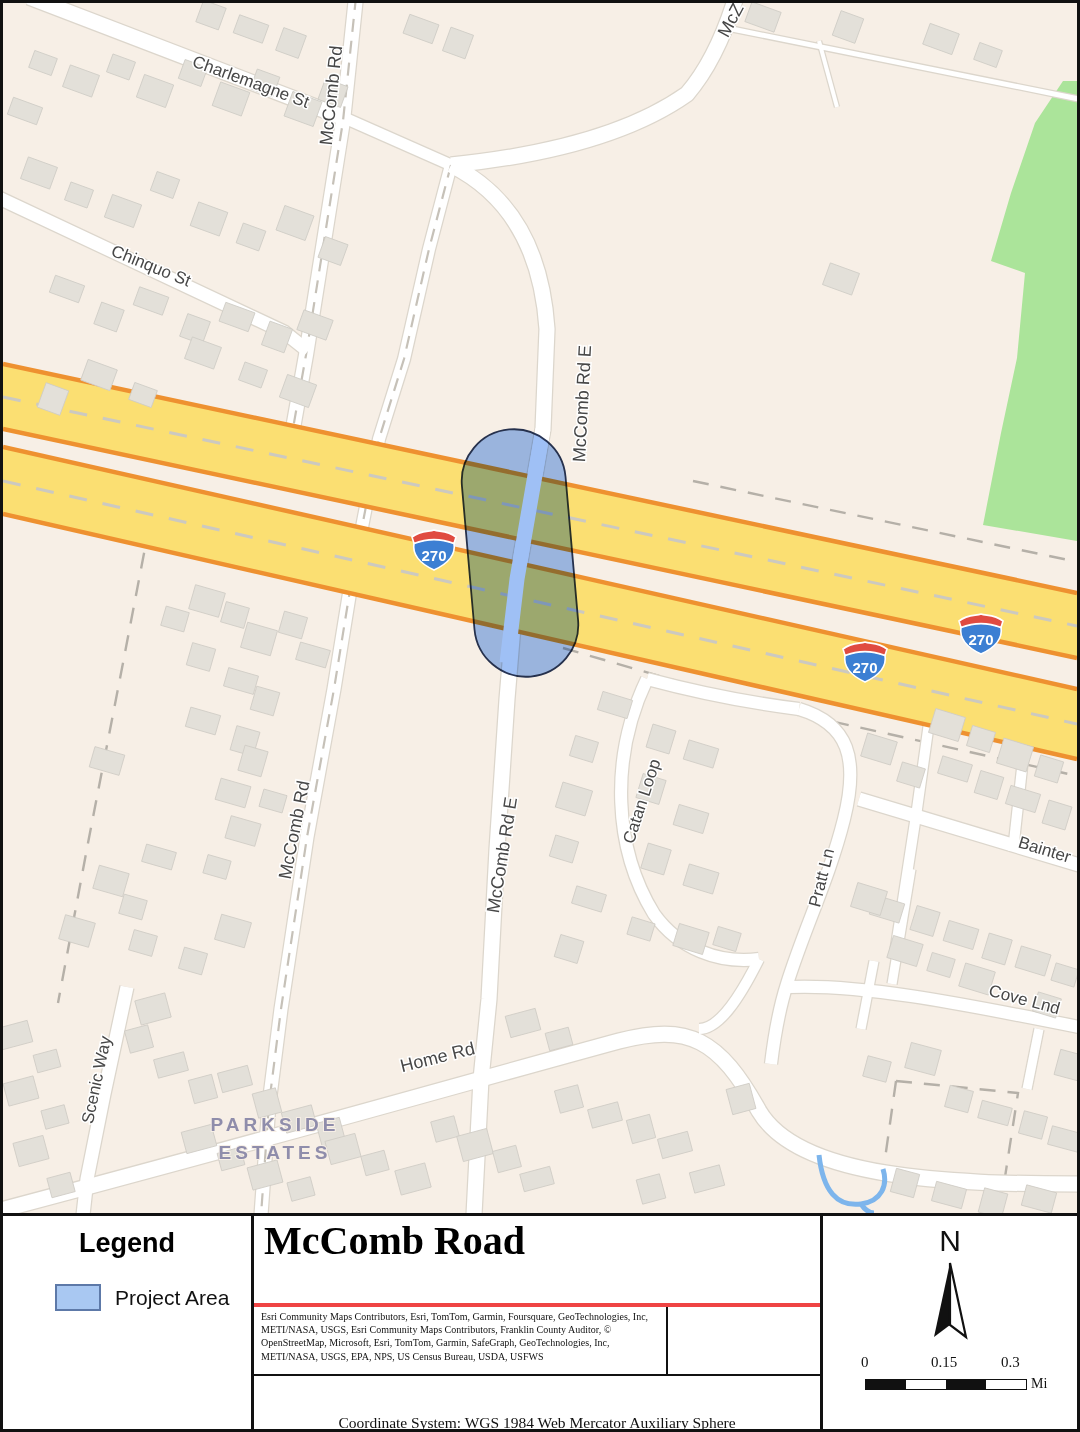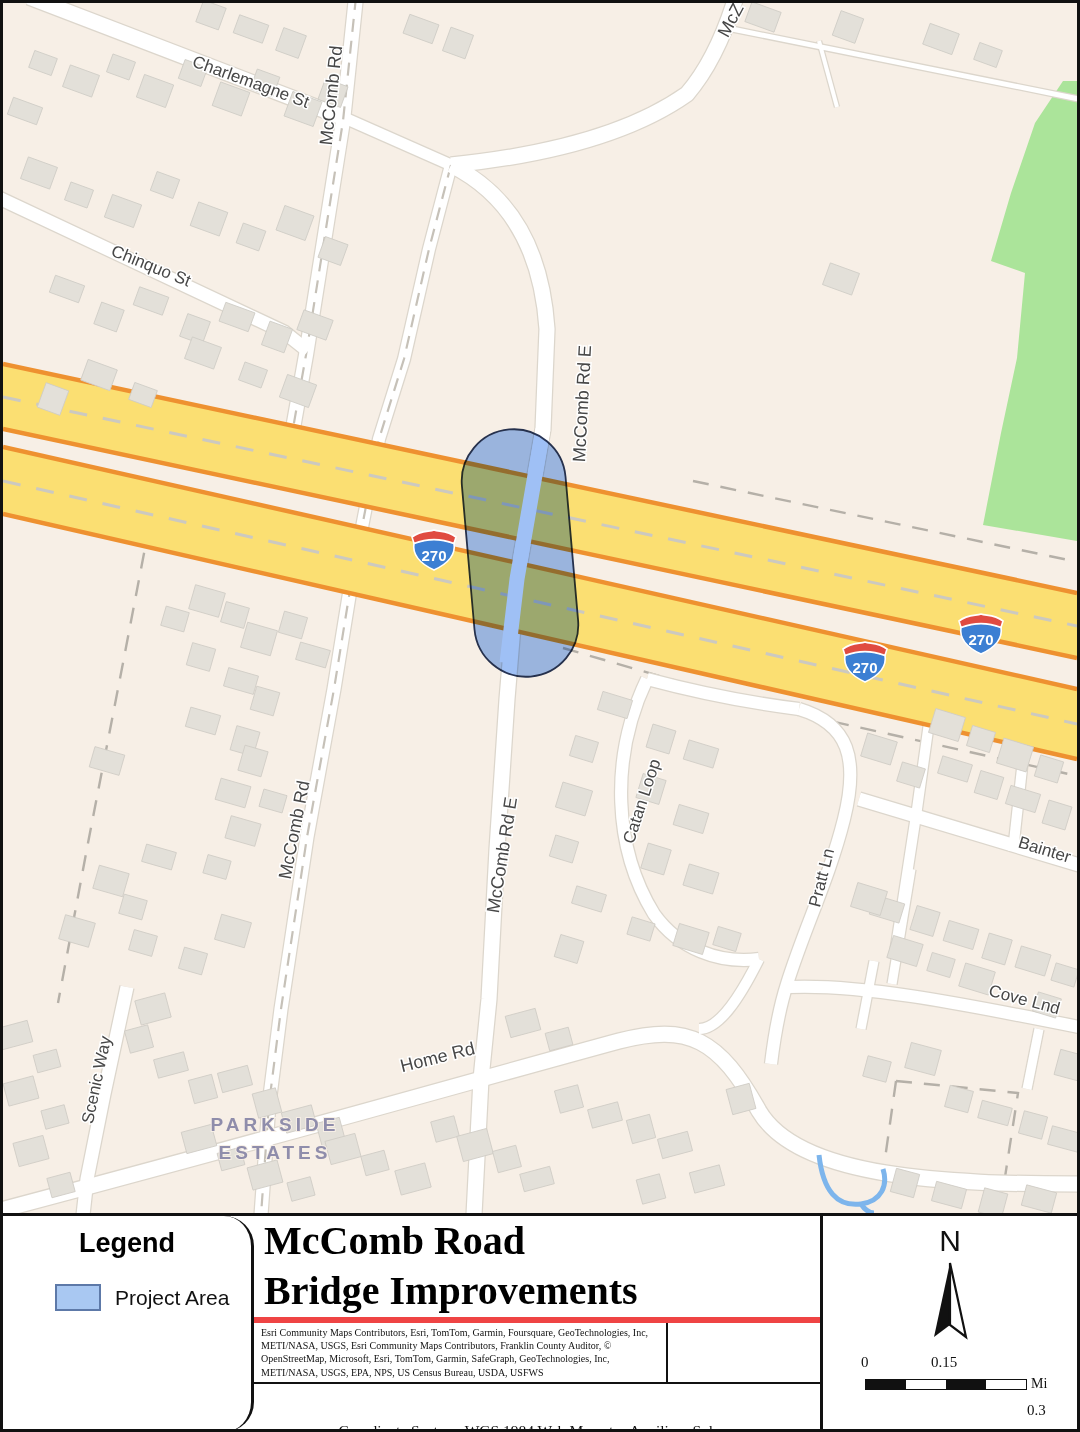--- a/index.html
+++ b/index.html
@@ -11,28 +11,28 @@
 
   .street-label{font-family:"Liberation Sans",sans-serif;font-size:17px;fill:#474747;
     stroke:#ffffff;stroke-width:3px;paint-order:stroke;text-anchor:middle;}
   .street-label.lg{font-size:18px;}
   .district-label{font-family:"Liberation Sans",sans-serif;font-size:19px;font-weight:bold;fill:#8f8dab;
     letter-spacing:4px;stroke:#f7efe6;stroke-width:2px;paint-order:stroke;text-anchor:middle;}
   .shield-text{font-family:"Liberation Sans",sans-serif;font-size:15px;font-weight:bold;fill:#ffffff;text-anchor:middle;}
 
   .bottom{position:absolute;left:3px;top:1213px;width:1074px;height:216px;border-top:3px solid #111;
           display:flex;background:#fff;z-index:40;}
-  .panel-legend{width:248px;border-right:3px solid #111;position:relative;border-radius:30px;}
+  .panel-legend{width:248px;border-right:3px solid #111;position:relative;}
   .legend-title{text-align:center;font-size:27px;font-weight:bold;margin-top:12px;color:#000;}
   .legend-item{position:absolute;left:4px;top:68px;display:flex;align-items:center;padding-left:48px;}
   .legend-swatch{width:42px;height:23px;background:#a9c8f2;border:2px solid #5d79a8;}
   .legend-item-label{font-size:21px;color:#111;margin-left:14px;}
 
   .panel-middle{width:566px;border-right:3px solid #111;display:flex;flex-direction:column;}
-  .title-block{height:103px;border-bottom:6px solid #ef4444;padding:0 10px;
+  .title-block{height:103px;border-bottom:4px solid #ef4444;padding:0 10px;
     font-family:"Liberation Serif",serif;font-weight:bold;font-size:40px;line-height:1.26;color:#000;}
   .attr-row{height:80px;border-bottom:2px solid #111;display:flex;}
   .attr-text{width:398px;border-right:2px solid #111;padding:3px 7px;
     font-family:"Liberation Serif",serif;font-size:10px;line-height:1.33;color:#111;}
   .year-box{flex:1;display:flex;align-items:center;justify-content:center;
     font-family:"Liberation Serif",serif;font-size:56px;color:#000;}
   .coord-row{flex:1;display:flex;align-items:center;justify-content:center;
     font-family:"Liberation Serif",serif;font-size:15.5px;color:#111;margin-top:38px;}
 
   .panel-right{flex:1;position:relative;}
@@ -328,37 +328,36 @@
       <div class="legend-title">Legend</div>
       <div class="legend-item">
         <span class="legend-swatch"></span>
         <span class="legend-item-label">Project Area</span>
       </div>
     </div>
 
     <div class="panel-middle">
       <div class="title-block">
         <div>McComb Road</div>
-        <div>Bridge Improvements</div>
       </div>
       <div class="attr-row">
         <div class="attr-text">Esri Community Maps Contributors, Esri, TomTom, Garmin, Foursquare, GeoTechnologies, Inc, METI/NASA, USGS, Esri Community Maps Contributors, Franklin County Auditor, © OpenStreetMap, Microsoft, Esri, TomTom, Garmin, SafeGraph, GeoTechnologies, Inc, METI/NASA, USGS, EPA, NPS, US Census Bureau, USDA, USFWS</div>
       </div>
       <div class="coord-row">Coordinate System: WGS 1984 Web Mercator Auxiliary Sphere</div>
     </div>
 
     <div class="panel-right">
       <div class="north-label">N</div>
       <svg class="north-arrow" width="60" height="105" viewBox="-30 -55 60 105">
         <polygon points="0,-50 -16,24 0,12" fill="#111"></polygon>
         <polygon points="0,-50 16,24 0,12" fill="#ffffff" stroke="#111" stroke-width="2.2"></polygon>
       </svg>
       <span class="sb-tick" style="left:38px;">0</span>
       <span class="sb-tick" style="left:108px;">0.15</span>
-      <span class="sb-tick" style="left:204px;margin-top:48px;">0.3</span>
+      <span class="sb-tick" style="left:178px;">0.3</span>
       <div class="scalebar">
         <div class="sb-seg sb-black"></div>
           <div class="sb-seg sb-white"></div>
         <div class="sb-seg sb-black"></div>
           <div class="sb-seg sb-white"></div>
       </div>
       <span class="sb-unit">Mi</span>
     </div>
 
   </div>

